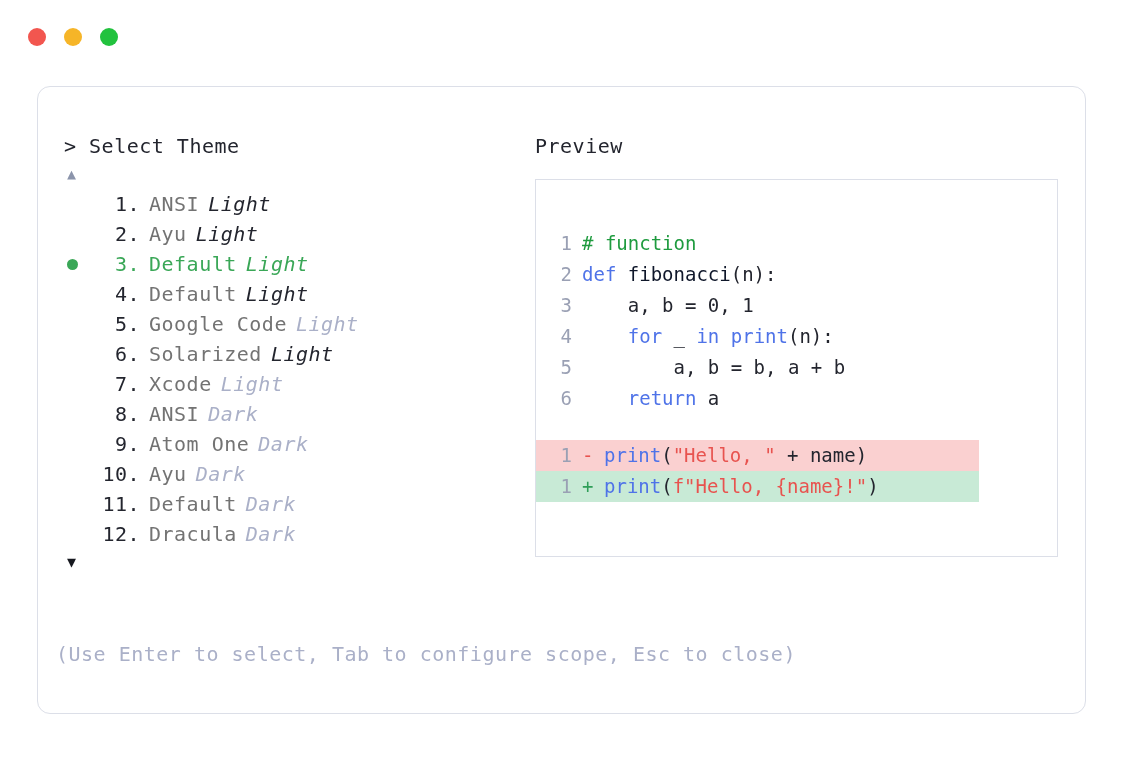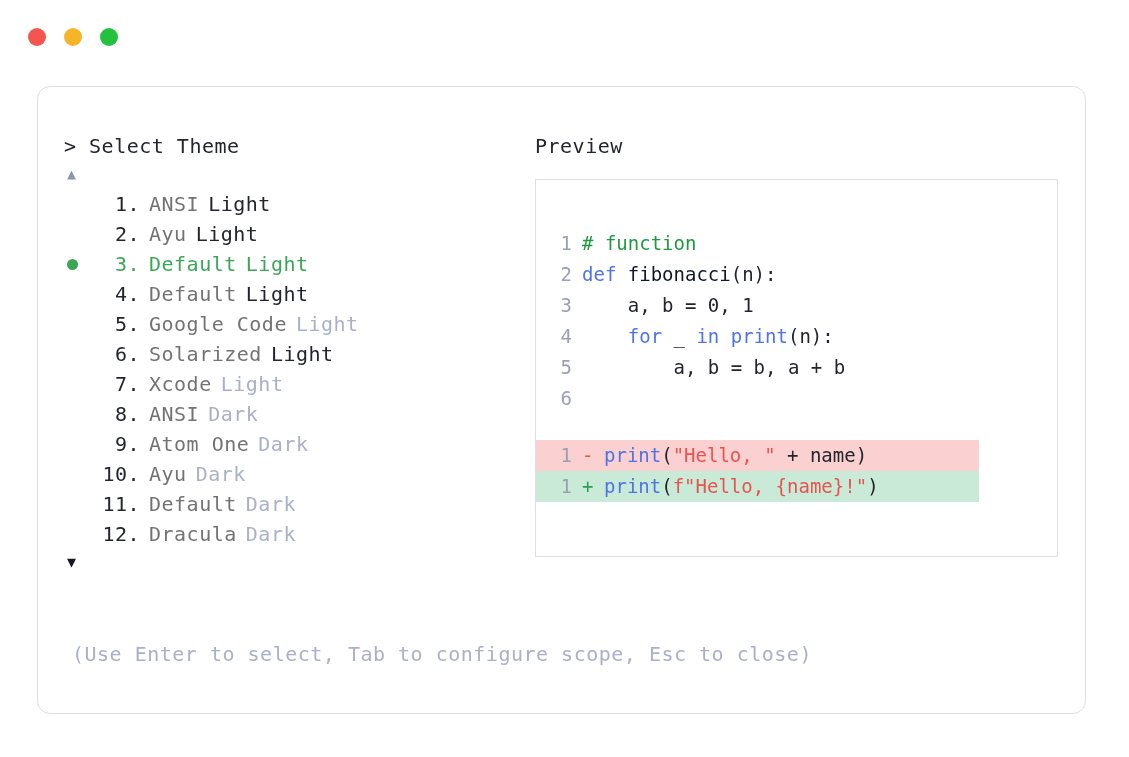--- a/index.html
+++ b/index.html
@@ -117,20 +117,21 @@
     text-align: right;
     color: #23252e;
   }
   .tname {
     color: #737373;
     padding-left: 9px;
   }
   .tvariant {
     padding-left: 9px;
     color: #23252e;
+    font-style: italic;
   }
   .tvariant.muted { color: #aab0c8; }
 
   .theme-row.selected .idx,
   .theme-row.selected .sep,
   .theme-row.selected .tname,
   .theme-row.selected .tvariant { color: #3aa757; }
 
   
   .right-col {
@@ -201,21 +202,21 @@
   .tok-kw      { color: #4f73e8; }
   .tok-fn      { color: #0f172a; }
   .tok-builtin { color: #4f73e8; }
   .tok-str     { color: #e8534f; }
   .tok-plain   { color: #23252e; }
   .tok-punct   { color: #23252e; }
 
   
   .hint {
     position: absolute;
-    left: 34px;
+    left: 18px;
     top: 552px;
     font-size: 20px;
     line-height: 30px;
     letter-spacing: 0.5px;
     color: #aab0c8;
     white-space: pre;
   }
 </style>
 </head>
 <body>
@@ -253,21 +254,21 @@
 
       <div class="right-col">
         <div class="preview-title">Preview</div>
         <div class="preview-box">
           <div class="code-area">
               <div class="code-line"><span class="lineno">1</span><span class="code-text"><span class="tok-comment"># function</span></span></div>
               <div class="code-line"><span class="lineno">2</span><span class="code-text"><span class="tok-kw">def </span><span class="tok-fn">fibonacci</span><span class="tok-punct">(n):</span></span></div>
               <div class="code-line"><span class="lineno">3</span><span class="code-text"><span class="tok-plain">    a, b = 0, 1</span></span></div>
               <div class="code-line"><span class="lineno">4</span><span class="code-text"><span class="tok-plain">    </span><span class="tok-kw">for</span><span class="tok-plain"> _ </span><span class="tok-kw">in</span><span class="tok-plain"> </span><span class="tok-builtin">print</span><span class="tok-punct">(n):</span></span></div>
               <div class="code-line"><span class="lineno">5</span><span class="code-text"><span class="tok-plain">        a, b = b, a + b</span></span></div>
-              <div class="code-line"><span class="lineno">6</span></div>
+              <div class="code-line"><span class="lineno">6</span><span class="code-text"><span class="tok-plain">    </span><span class="tok-kw">return</span><span class="tok-plain"> a</span></span></div>
               <div class="diff-block">
                 <div class="diff-line del"><span class="lineno">1</span><span class="diff-sign">-</span><span class="code-text"><span class="tok-builtin">print</span><span class="tok-punct">(</span><span class="tok-str">"Hello, "</span><span class="tok-plain"> + name)</span></span></div>
                 <div class="diff-line add"><span class="lineno">1</span><span class="diff-sign">+</span><span class="code-text"><span class="tok-builtin">print</span><span class="tok-punct">(</span><span class="tok-str">f"Hello, {name}!"</span><span class="tok-punct">)</span></span></div>
               </div>
             </div>
         </div>
       </div>
 
       <div class="hint">(Use Enter to select, Tab to configure scope, Esc to close)</div>
 

